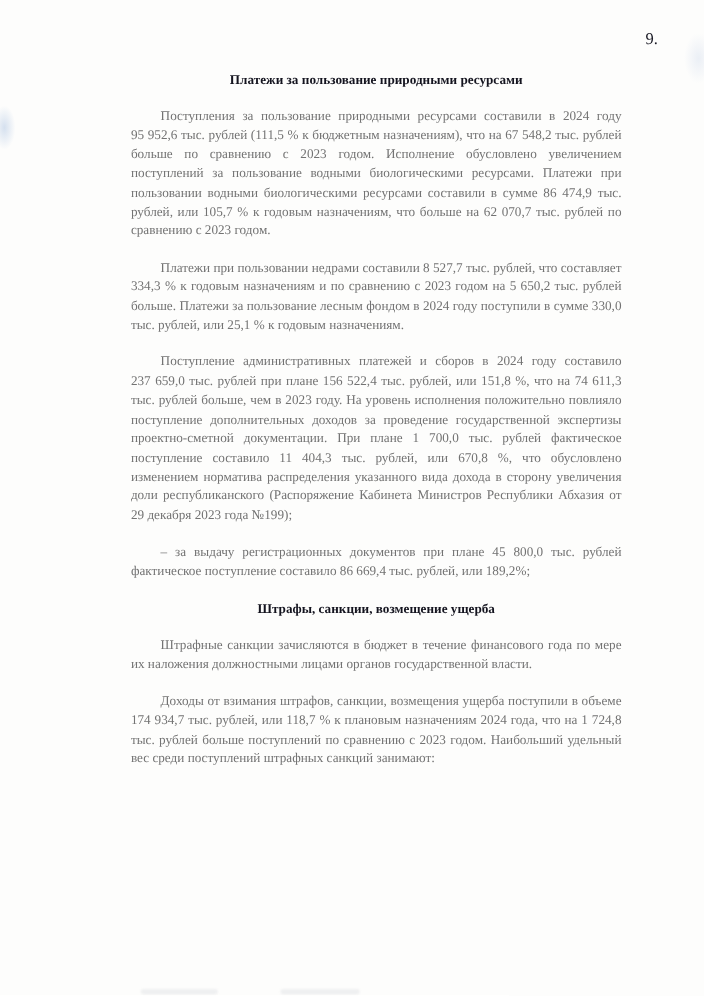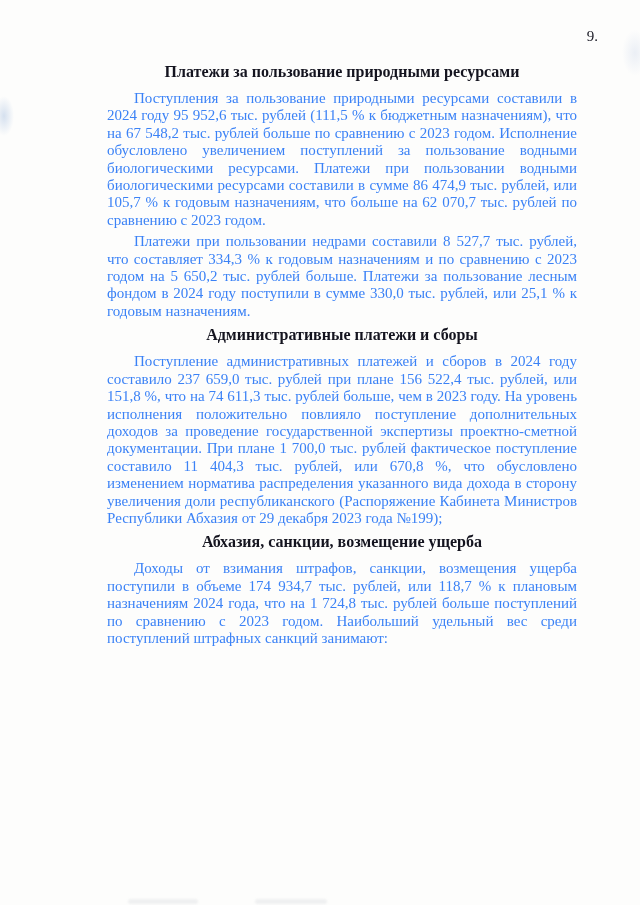--- a/index.html
+++ b/index.html
@@ -21,34 +21,34 @@
     color: #191924;
   }
   .content {
     position: absolute;
     left: 103px;
     right: 59px;
     top: 63px;
   }
   .section-heading {
     margin: 6px 0 9px 0;
-    font-size: 16px;
+    font-size: 12px;
     line-height: 18px;
     font-weight: bold;
     text-align: center;
     color: #14141f;
   }
   .section-heading.first { margin-top: 0; }
   .para {
-    margin: 4px;
-    font-size: 15px;
+    margin: 16px;
+    font-size: 12px;
     line-height: 17.4px;
     text-align: justify;
     text-indent: 27px;
-    color: #3b82f6;
+    color: #737373;
   }
   .para.hang-more { text-indent: 33px; }
   
   .smudge {
     position: absolute;
     pointer-events: none;
   }
   .smudge-left {
     left: -6px; top: 96px; width: 20px; height: 40px;
     background: radial-gradient(closest-side, rgba(110,150,205,0.28), rgba(110,150,205,0));
@@ -73,24 +73,25 @@
 
   <div class="smudge smudge-left"></div>
   <div class="smudge smudge-corner"></div>
 
   <div class="content">
 
     <h2 class="section-heading first">Платежи за пользование природными ресурсами</h2>
     <p class="para">Поступления за пользование природными ресурсами составили в 2024 году 95&nbsp;952,6 тыс. рублей (111,5&nbsp;% к бюджетным назначениям), что на 67&nbsp;548,2 тыс. рублей больше по сравнению с 2023 годом. Исполнение обусловлено увеличением поступлений за пользование водными биологическими ресурсами. Платежи при пользовании водными биологическими ресурсами составили в сумме 86&nbsp;474,9 тыс. рублей, или 105,7&nbsp;% к годовым назначениям, что больше на 62&nbsp;070,7 тыс. рублей по сравнению с 2023 годом.</p>
     <p class="para">Платежи при пользовании недрами составили 8&nbsp;527,7 тыс. рублей, что составляет 334,3&nbsp;% к годовым назначениям и по сравнению с 2023 годом на 5&nbsp;650,2 тыс. рублей больше. Платежи за пользование лесным фондом в 2024 году поступили в сумме 330,0 тыс. рублей, или 25,1&nbsp;% к годовым назначениям.</p>
 
-    <h2 class="section-heading">Административные платежи и сборы</h2>
     <p class="para">Поступление административных платежей и сборов в 2024 году составило 237&nbsp;659,0 тыс. рублей при плане 156&nbsp;522,4 тыс. рублей, или 151,8&nbsp;%, что на 74&nbsp;611,3 тыс. рублей больше, чем в 2023 году. На уровень исполнения положительно повлияло поступление дополнительных доходов за проведение государственной экспертизы проектно-сметной документации. При плане 1&nbsp;700,0 тыс. рублей фактическое поступление составило 11&nbsp;404,3 тыс. рублей, или 670,8&nbsp;%, что обусловлено изменением норматива распределения указанного вида дохода в сторону увеличения доли республиканского (Распоряжение Кабинета Министров Республики Абхазия от 29 декабря 2023 года №199);</p>
+    <p class="para">– за выдачу регистрационных документов при плане 45&nbsp;800,0 тыс. рублей фактическое поступление составило 86&nbsp;669,4 тыс. рублей, или 189,2%;</p>
 
-    <h2 class="section-heading">Абхазия, санкции, возмещение ущерба</h2>
+    <h2 class="section-heading">Штрафы, санкции, возмещение ущерба</h2>
+    <p class="para">Штрафные санкции зачисляются в бюджет в течение финансового года по мере их наложения должностными лицами органов государственной власти.</p>
     <p class="para">Доходы от взимания штрафов, санкции, возмещения ущерба поступили в объеме 174&nbsp;934,7 тыс. рублей, или 118,7&nbsp;% к плановым назначениям 2024 года, что на 1&nbsp;724,8 тыс. рублей больше поступлений по сравнению с 2023 годом. Наибольший удельный вес среди поступлений штрафных санкций занимают:</p>
 
   </div>
 
   <div class="ghost-line ghost-a"></div>
   <div class="ghost-line ghost-b"></div>
 
 </div>
 
 </body></html>

